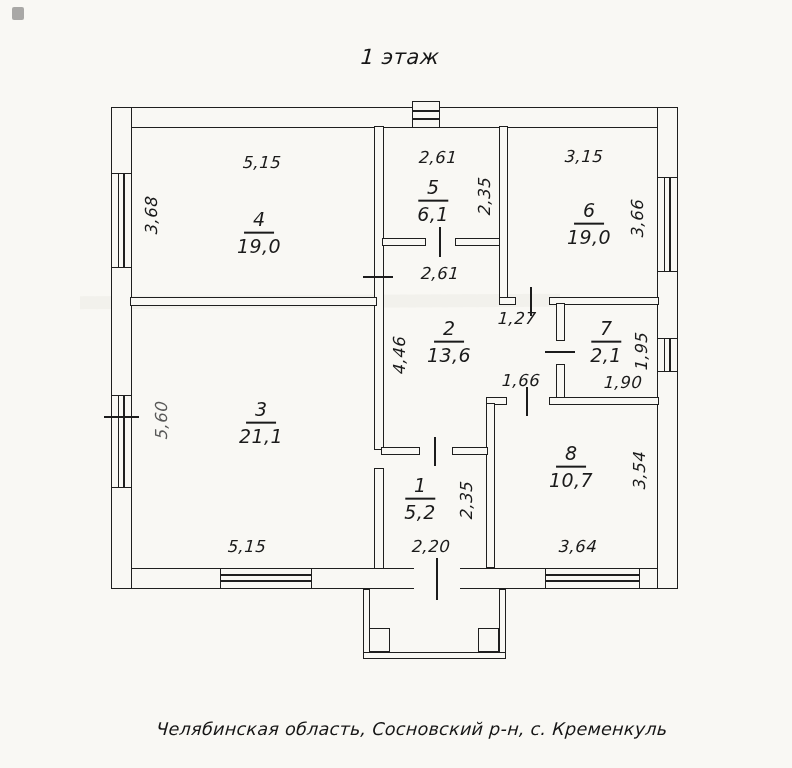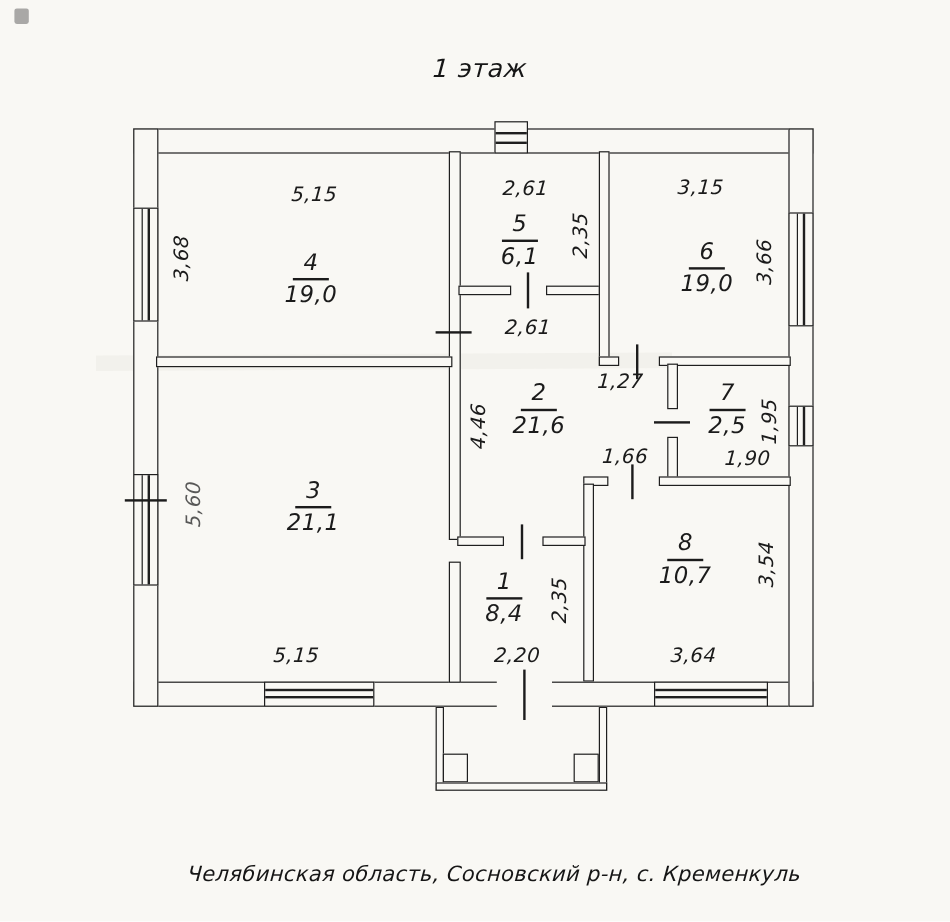--- a/index.html
+++ b/index.html
@@ -137,33 +137,33 @@
   <div class="rlabel" style="left:433px;top:201px;">
     <span class="num">5</span>
     <div class="area">6,1</div>
   </div>
   <div class="rlabel" style="left:589px;top:224px;">
     <span class="num">6</span>
     <div class="area">19,0</div>
   </div>
   <div class="rlabel" style="left:449px;top:342px;">
     <span class="num">2</span>
-    <div class="area">21,6</div>
+    <div class="area">13,6</div>
   </div>
   <div class="rlabel" style="left:606px;top:342px;">
     <span class="num">7</span>
-    <div class="area">2,5</div>
+    <div class="area">2,1</div>
   </div>
   <div class="rlabel" style="left:261px;top:423px;">
     <span class="num">3</span>
     <div class="area">21,1</div>
   </div>
   <div class="rlabel" style="left:420px;top:499px;">
     <span class="num">1</span>
-    <div class="area">8,4</div>
+    <div class="area">5,2</div>
   </div>
   <div class="rlabel" style="left:571px;top:467px;">
     <span class="num">8</span>
     <div class="area">10,7</div>
   </div>
 
   <div class="caption">Челябинская область, Сосновский р-н, с. Кременкуль</div>
 
 </div>
 

